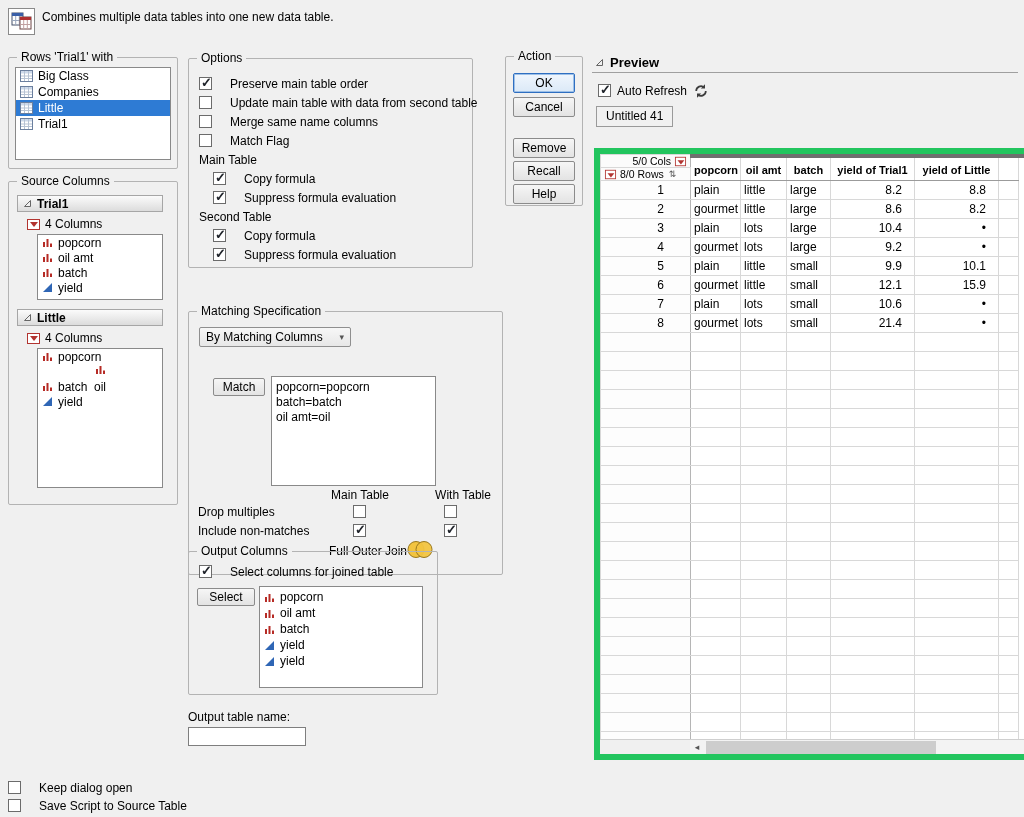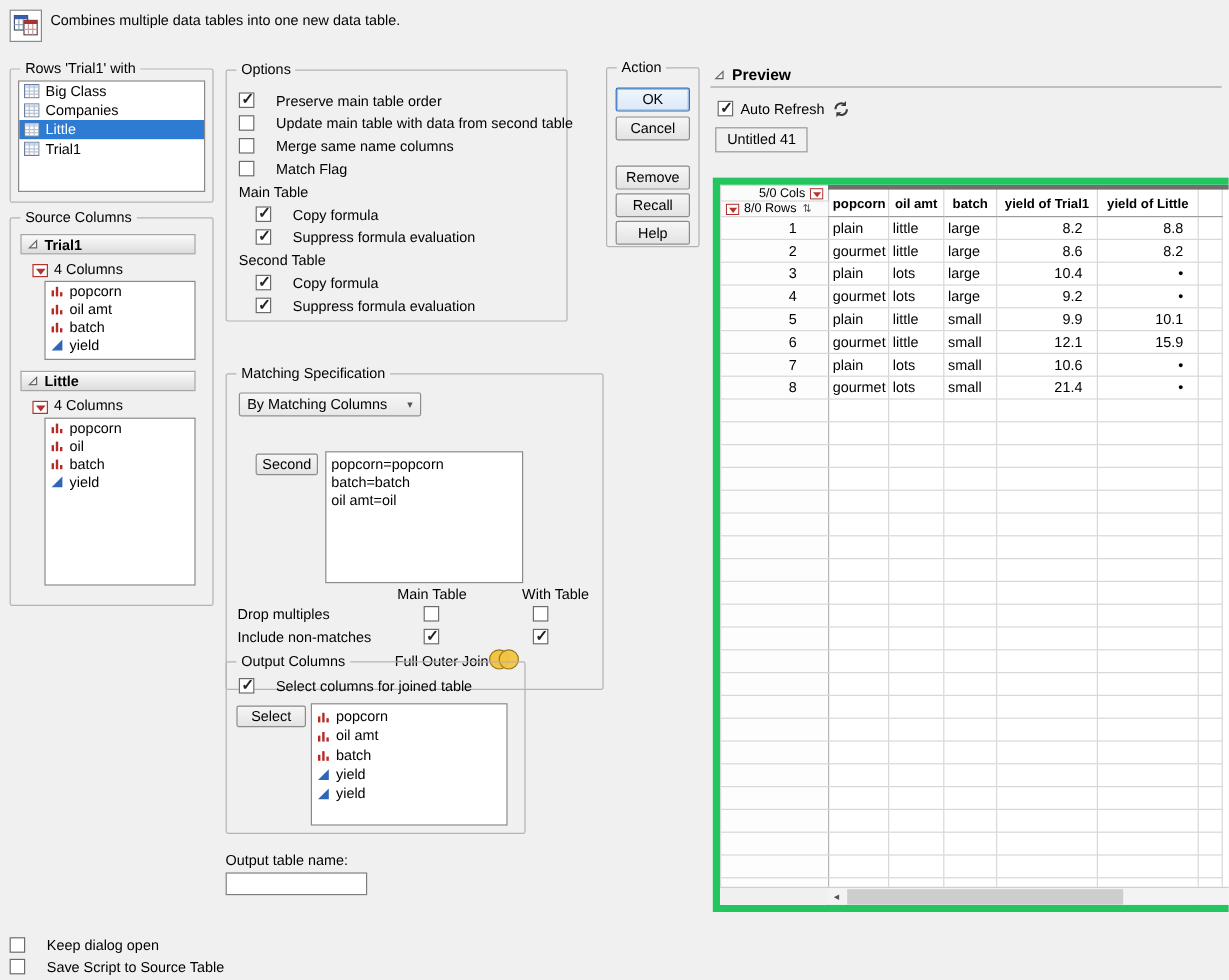--- a/index.html
+++ b/index.html
@@ -14,21 +14,21 @@
   
   .listbox { background:#fff; border:1px solid #898989; overflow:hidden; }
   .li { display:flex; align-items:center; gap:5px; height:16px; padding:0 4px; white-space:nowrap; font-size:12px; }
   .li.selected { background:#2e7bd4; color:#fff; }
 
   
   .sechead { display:flex; align-items:center; gap:5px; height:17px;
              background:linear-gradient(#fbfbfb,#dcdcdc); border:1px solid #a6a6a6;
              font-weight:bold; padding:0 5px; font-size:12px; }
 
-  .colcount { display:flex; align-items:flex-end; gap:5px; margin:5px 0 3px 10px; font-size:12px; }
+  .colcount { display:flex; align-items:center; gap:5px; margin:5px 0 3px 10px; font-size:12px; }
 
   
   .cbrow { display:flex; align-items:center; gap:18px; height:19px; white-space:nowrap; }
   .cb { width:13px; height:13px; background:#fff; border:1px solid #6b6b6b; position:relative; flex:none; }
   .cb.checked::after { content:"\2713"; position:absolute; left:1px; top:-3px; font-size:13px; font-weight:bold; color:#20242b; }
 
   
   .btn { display:block; width:62px; height:20px; background:linear-gradient(#f6f6f6,#e3e3e3);
          border:1px solid #8b8b8b; border-radius:2px; font-size:12px; text-align:center;
          font-family:"Liberation Sans", sans-serif; cursor:default; }
@@ -216,21 +216,21 @@
     </div>
     <div class="listbox" style="margin-left:20px; width:126px; height:140px;">
       <div class="li" style="height:15px;">
         <svg class="icn" width="11" height="11" viewBox="0 0 11 11">
             <rect x="1" y="5" width="2" height="5" fill="#b62b25"></rect>
             <rect x="4.5" y="2" width="2" height="8" fill="#b62b25"></rect>
             <rect x="8" y="6.5" width="2" height="3.5" fill="#b62b25"></rect>
           </svg>
         <span>popcorn</span>
       </div>
-      <div class="li" style="height:15px;">
+      <div class="li" style="height:15px;flex-direction:column;">
         <svg class="icn" width="11" height="11" viewBox="0 0 11 11">
             <rect x="1" y="5" width="2" height="5" fill="#b62b25"></rect>
             <rect x="4.5" y="2" width="2" height="8" fill="#b62b25"></rect>
             <rect x="8" y="6.5" width="2" height="3.5" fill="#b62b25"></rect>
           </svg>
         <span>oil</span>
       </div>
       <div class="li" style="height:15px;">
         <svg class="icn" width="11" height="11" viewBox="0 0 11 11">
             <rect x="1" y="5" width="2" height="5" fill="#b62b25"></rect>
@@ -291,21 +291,21 @@
 
   <div class="groupbox" style="left:188px; top:276px; width:315px; height:264px;margin-top:35px;">
     <span class="glabel">Matching Specification</span>
 
     <div class="dropdown abs" style="left:10px; top:15px;">
       <span>By Matching Columns</span>
       <span style="color:#555; font-size:9px;">▾</span>
     </div>
 
 
-    <button class="btn small abs" style="left:24px; top:66px; width:52px;">Second</button>
+    <button class="btn small abs" style="left:24px; top:66px; width:52px;">Match</button>
 
     <div class="listbox abs" style="left:82px; top:64px; width:165px; height:110px; padding:2px 0;">
       <div class="li" style="height:15px;">popcorn=popcorn</div>
       <div class="li" style="height:15px;">batch=batch</div>
       <div class="li" style="height:15px;">oil amt=oil</div>
     </div>
 
     <div class="abs" style="left:135px; top:176px; width:72px; text-align:center;">Main Table</div>
     <div class="abs" style="left:243px; top:176px; width:62px; text-align:center;">With Table</div>
 

